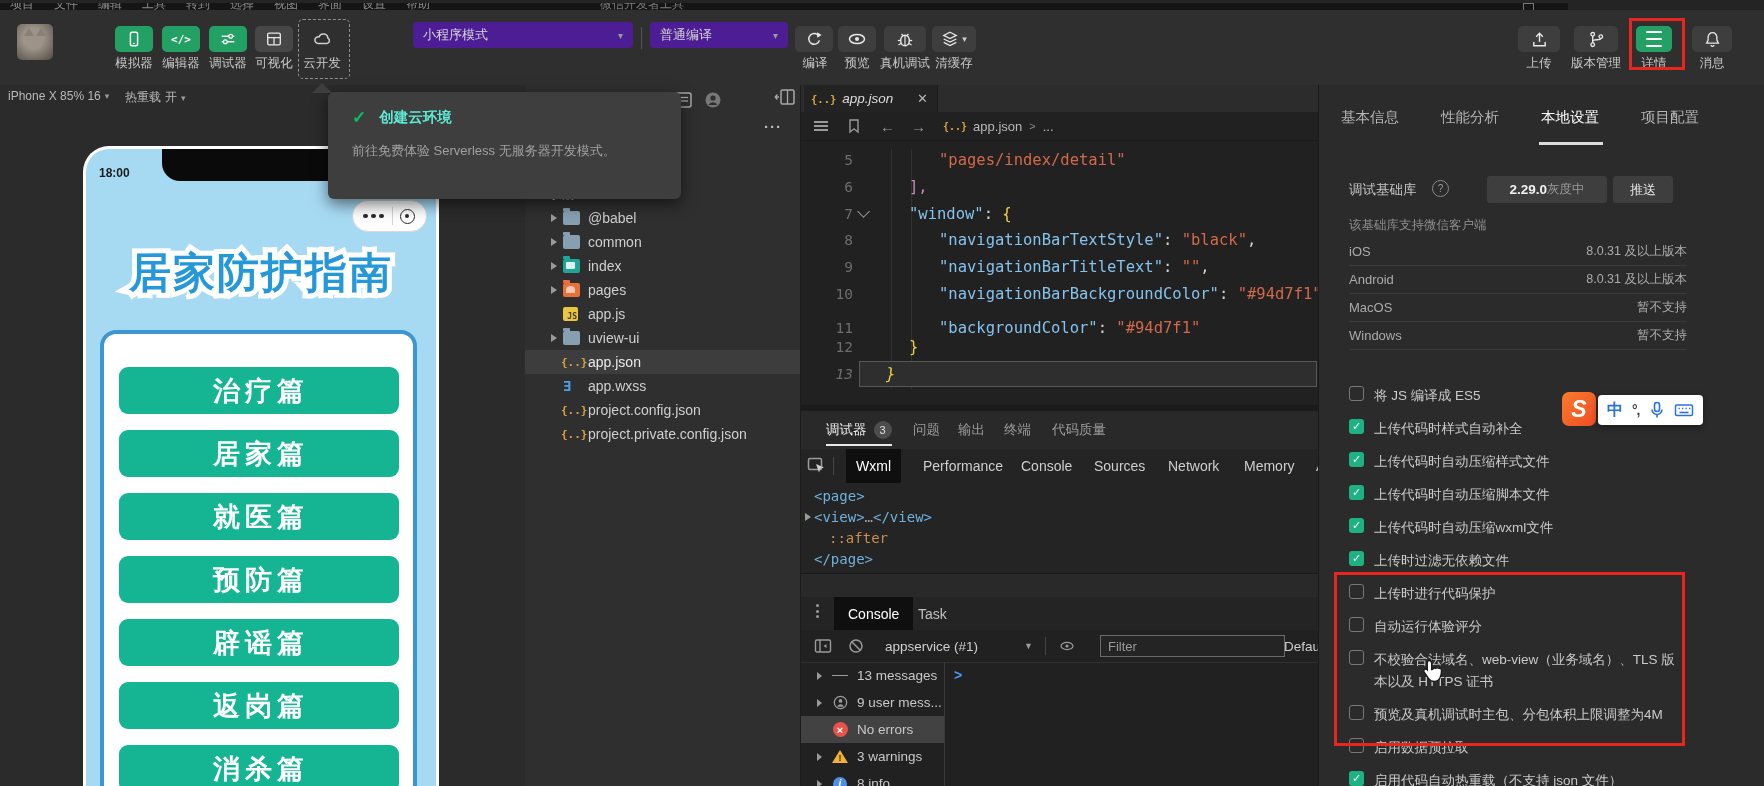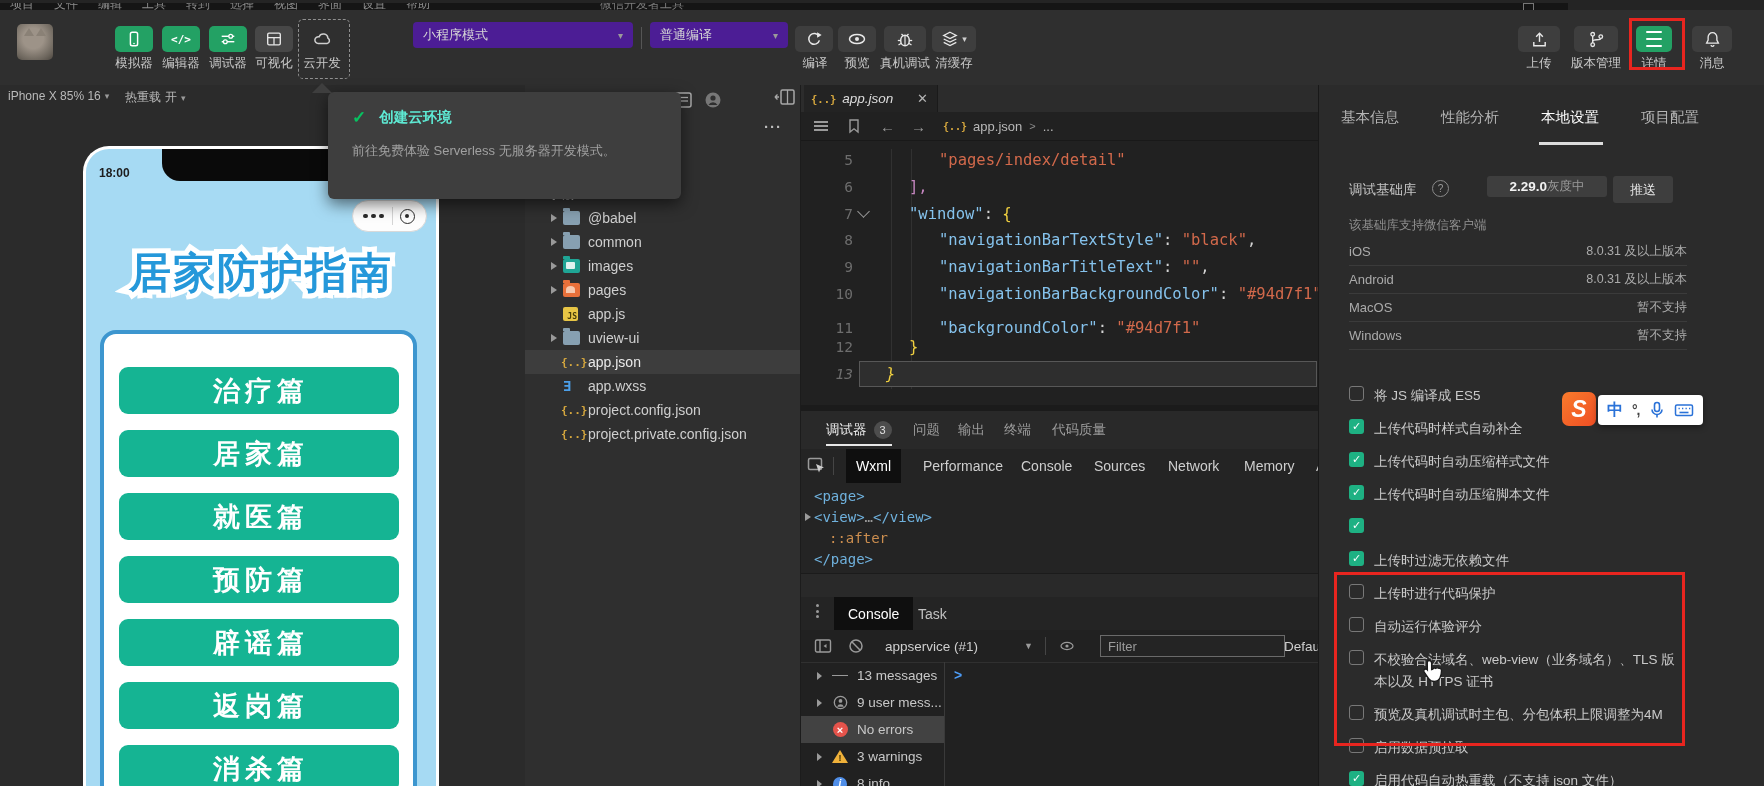--- a/index.html
+++ b/index.html
@@ -144,21 +144,21 @@
   .ic-warn i{position:absolute;left:-1.5px;top:3px;color:#3a2d00;font-size:9px;font-weight:bold;font-style:normal;}
   #prompt{position:absolute;left:153px;top:5px;color:#4d9df8;font-weight:bold;font-size:14px;}
 
   
   #rightpanel{left:1318px;top:85px;width:446px;height:701px;background:#2b2b2b;border-left:1px solid #191919;overflow:hidden;}
   .ptab{position:absolute;top:23px;font-size:14.5px;color:#b5b5b5;}
   .ptab.active{color:#fff;}
   .ptab.active:after{content:"";position:absolute;left:-2px;bottom:-18px;width:110%;height:3px;background:#dcdcdc;}
   #baselib-label{position:absolute;left:30px;top:96px;font-size:13.5px;color:#c6c6c6;}
   #baselib-help{position:absolute;left:113px;top:95px;width:15px;height:15px;border:1px solid #8a8a8a;border-radius:50%;color:#9a9a9a;font-size:10px;display:flex;align-items:center;justify-content:center;}
-  #verbox{position:absolute;left:168px;top:91px;width:120px;height:21px;background:#3e3e3e;border-radius:3px;display:flex;align-items:center;justify-content:center;gap:0;text-align:center;}
+  #verbox{position:absolute;left:168px;top:91px;width:120px;height:27px;background:#3e3e3e;border-radius:3px;display:flex;align-items:center;justify-content:center;gap:0;text-align:center;}
   #verbox .v{color:#f2f2f2;font-size:13.5px;font-weight:bold;}
   #verbox .ch{color:#9a9a9a;font-size:12.5px;}
   #pushbtn{position:absolute;left:294px;top:91px;width:60px;height:27px;background:#3e3e3e;border-radius:3px;color:#e6e6e6;font-size:13px;display:flex;align-items:center;justify-content:center;}
   #supnote{position:absolute;left:30px;top:132px;font-size:12.5px;color:#8f8f8f;}
   #suprows{position:absolute;left:30px;top:153px;width:338px;}
   .suprow{height:27px;display:flex;align-items:center;justify-content:space-between;border-bottom:1px solid #3b3b3b;color:#ababab;}
   .suprow .sn{font-size:13px;} .suprow .sv{font-size:12.5px;}
   #optlist{position:absolute;left:30px;top:300px;width:340px;}
   .optrow{display:flex;align-items:flex-start;}
   .optrow .cb{flex:0 0 15px;height:15px;border-radius:3px;margin-top:1px;box-sizing:border-box;}
@@ -409,21 +409,21 @@
           <span class="lbl">@babel</span>
         </div>
         <div class="trow">
           <span class="arr"></span>
           <span class="ficon folder"></span>
           <span class="lbl">common</span>
         </div>
         <div class="trow">
           <span class="arr"></span>
           <span class="ficon folder-images"></span>
-          <span class="lbl">images</span>
+          <span class="lbl">index</span>
         </div>
         <div class="trow">
           <span class="arr"></span>
           <span class="ficon folder-pages"></span>
           <span class="lbl">pages</span>
         </div>
         <div class="trow">
           <span class="js-badge">JS</span>
           <span class="lbl">app.js</span>
         </div>
@@ -677,20 +677,21 @@
         <div class="optrow" style="height: 33px;">
           <span class="cb on">✓</span>
           <span class="olbl">上传代码时自动压缩样式文件</span>
         </div>
         <div class="optrow" style="height: 33px;">
           <span class="cb on">✓</span>
           <span class="olbl">上传代码时自动压缩脚本文件</span>
         </div>
         <div class="optrow" style="height: 33px;">
           <span class="cb on">✓</span>
+          <span class="olbl">上传代码时自动压缩wxml文件</span>
         </div>
         <div class="optrow" style="height: 33px;">
           <span class="cb on">✓</span>
           <span class="olbl">上传时过滤无依赖文件</span>
         </div>
         <div class="optrow" style="height: 33px;">
           <span class="cb off"></span>
           <span class="olbl">上传时进行代码保护</span>
         </div>
         <div class="optrow" style="height: 33px;">

